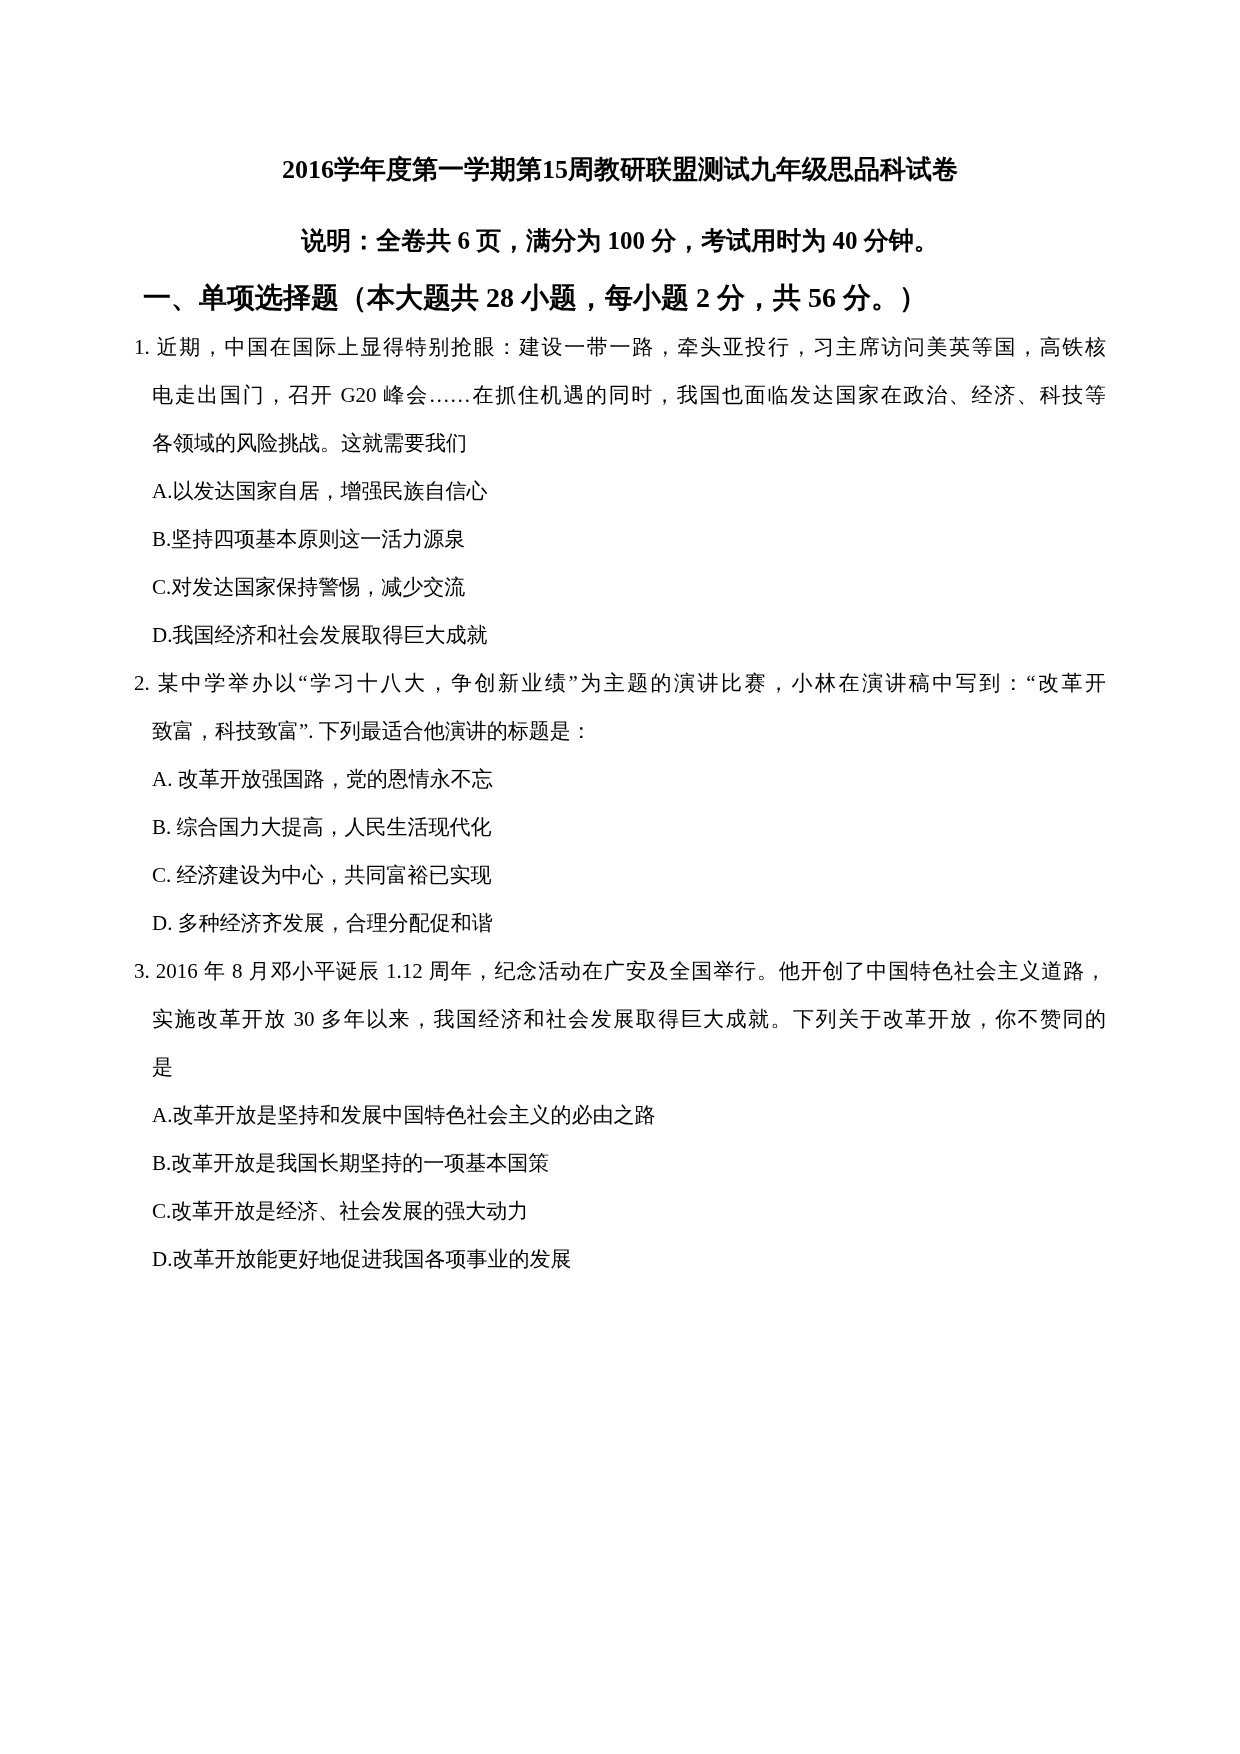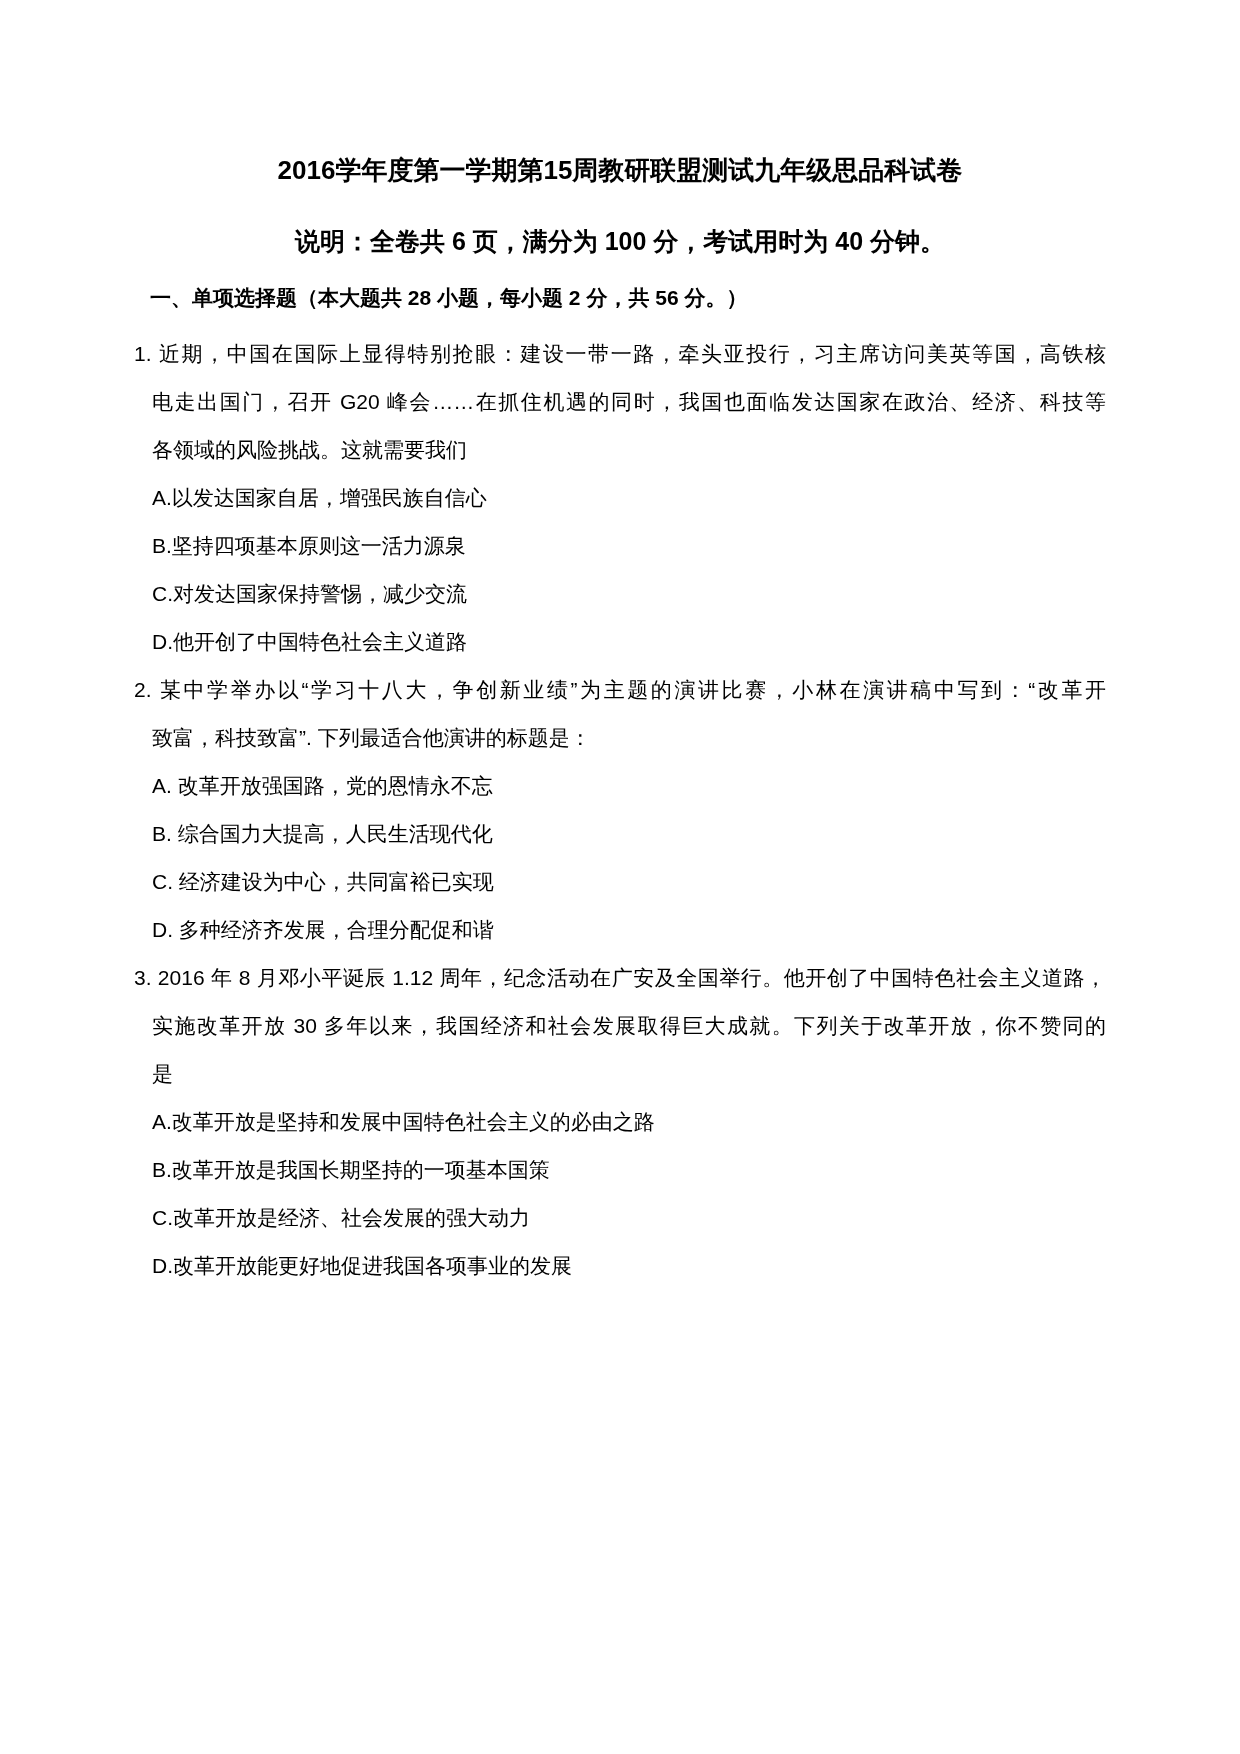--- a/index.html
+++ b/index.html
@@ -6,21 +6,21 @@
     margin: 0;
     padding: 0;
     background: #ffffff;
   }
   .page {
     position: relative;
     width: 1240px;
     height: 1290px;
     background: #ffffff;
     color: #000000;
-    font-family: Liberation Sans, sans-serif;
+    font-family: Liberation Serif, serif;
     overflow: hidden;
   }
   .content {
     position: absolute;
     left: 134px;
     top: 0;
     width: 972px;
   }
   .doc-title {
     margin: 0;
@@ -34,23 +34,23 @@
   .doc-subtitle {
     margin: 0;
     margin-top: 32px;
     font-size: 25px;
     font-weight: bold;
     text-align: center;
     line-height: 38px;
     white-space: nowrap;
   }
   .section-heading {
-    margin: 16px;
+    margin: 9px;
     margin-top: 22px;
-    font-size: 21px;
+    font-size: 28px;
     font-weight: bold;
     line-height: 32px;
   }
   .questions {
     margin-top: 8px;
   }
   .q-line {
     font-size: 21px;
     line-height: 48px;
     padding-left: 18px;
@@ -89,21 +89,21 @@
 
     <div class="questions">
 
       <div class="question">
         <div class="q-line first full">1. 近期，中国在国际上显得特别抢眼：建设一带一路，牵头亚投行，习主席访问美英等国，高铁核</div>
         <div class="q-line full">电走出国门，召开 G20 峰会……在抓住机遇的同时，我国也面临发达国家在政治、经济、科技等</div>
         <div class="q-line">各领域的风险挑战。这就需要我们</div>
         <div class="q-line option">A.以发达国家自居，增强民族自信心</div>
         <div class="q-line option">B.坚持四项基本原则这一活力源泉</div>
         <div class="q-line option">C.对发达国家保持警惕，减少交流</div>
-        <div class="q-line option">D.他开创了中国特色社会主义道路</div>
+        <div class="q-line option">D.我国经济和社会发展取得巨大成就</div>
       </div>
 
       <div class="question">
         <div class="q-line first full">2. 某中学举办以“学习十八大，争创新业绩”为主题的演讲比赛，小林在演讲稿中写到：“改革开</div>
         <div class="q-line">致富，科技致富”. 下列最适合他演讲的标题是：</div>
         <div class="q-line option">A. 改革开放强国路，党的恩情永不忘</div>
         <div class="q-line option">B. 综合国力大提高，人民生活现代化</div>
         <div class="q-line option">C. 经济建设为中心，共同富裕已实现</div>
         <div class="q-line option">D. 多种经济齐发展，合理分配促和谐</div>
       </div>

